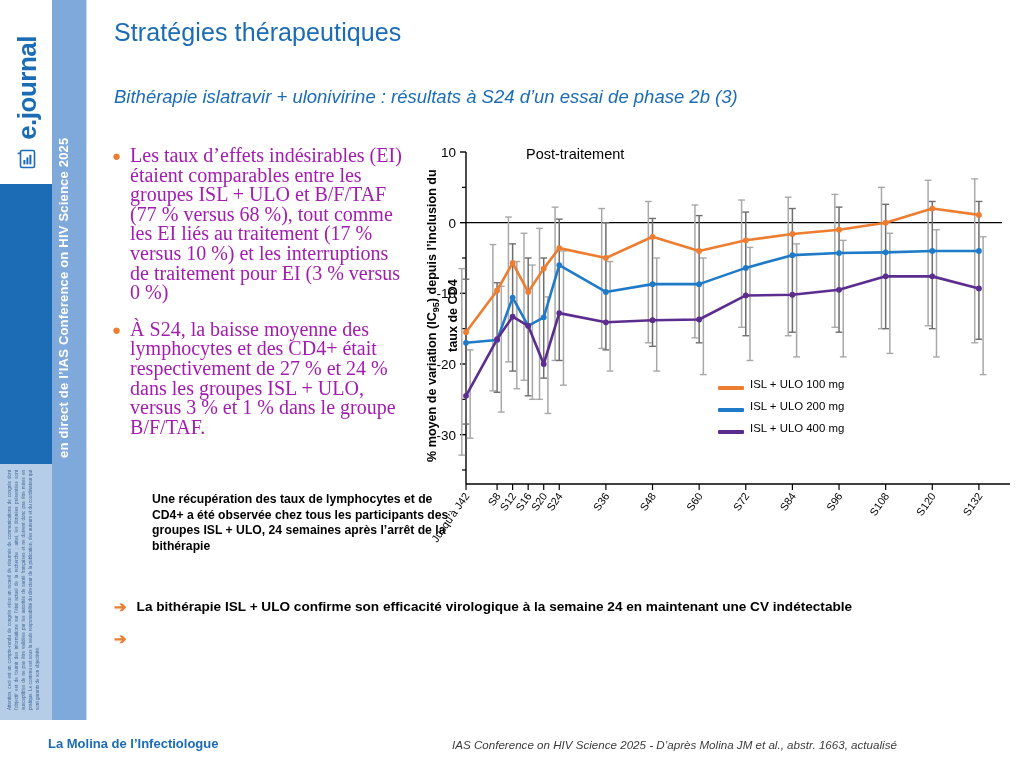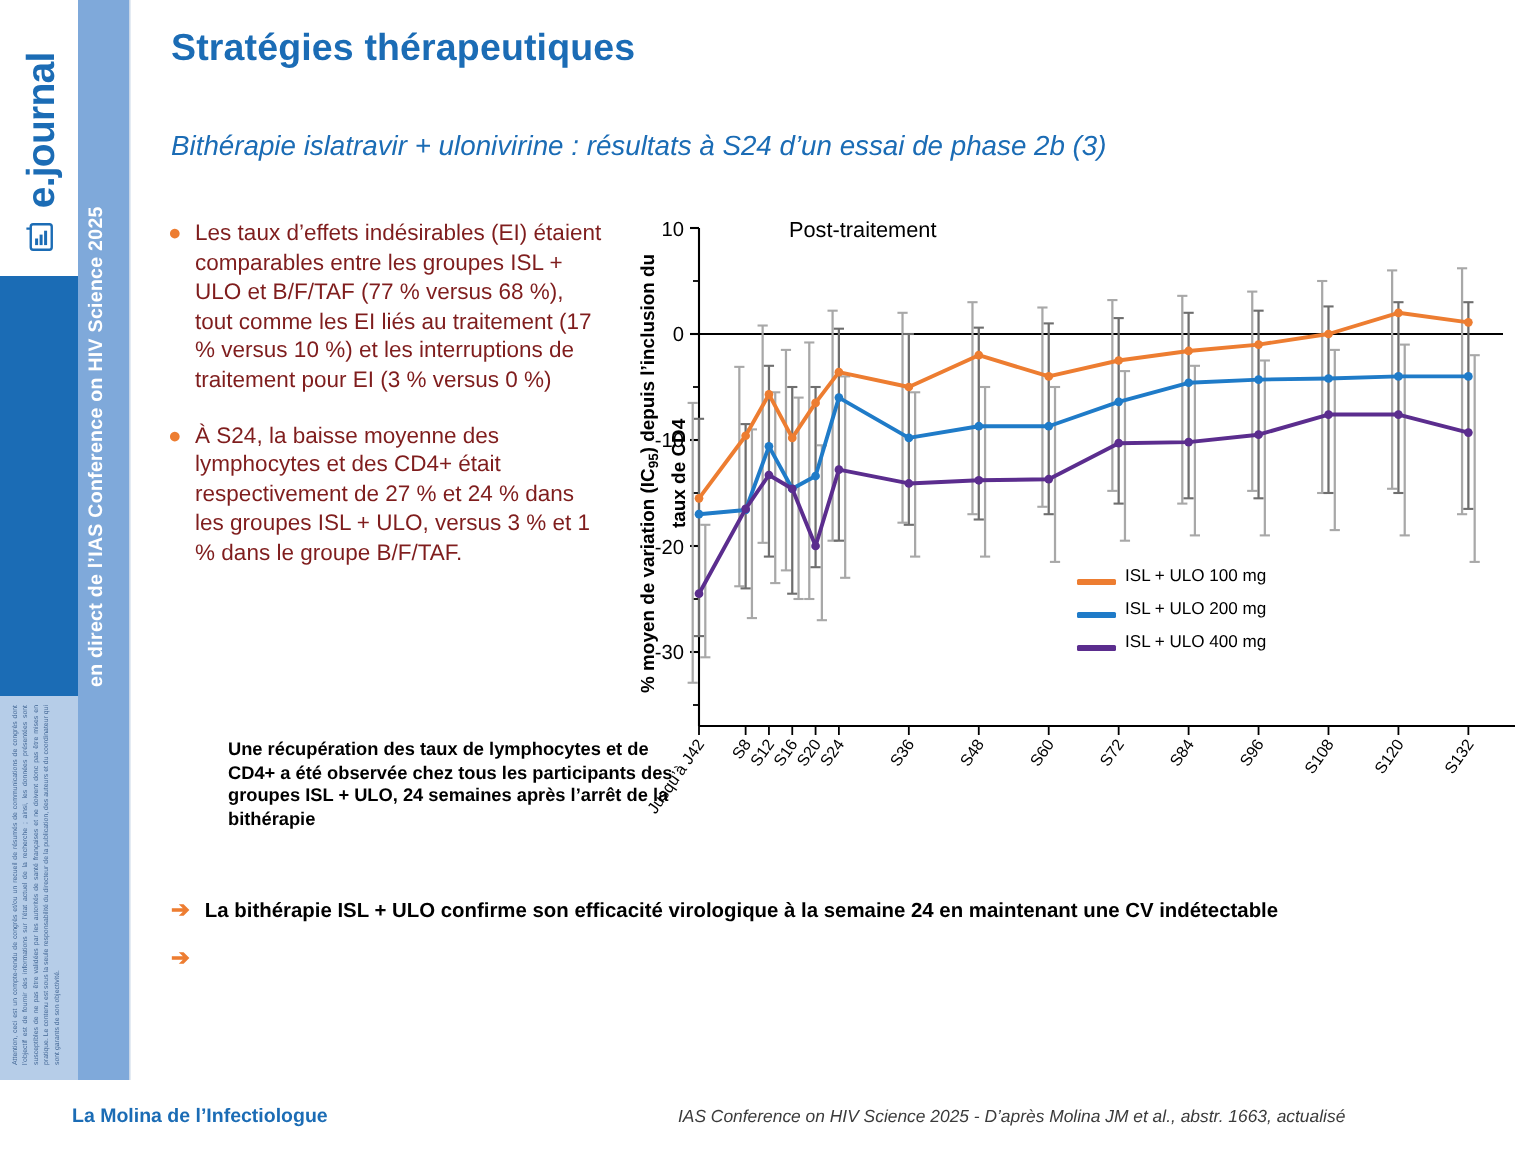--- a/index.html
+++ b/index.html
@@ -36,32 +36,32 @@
   #disclaimer-vtext{
     position:absolute;left:6px;top:470px;width:44px;height:240px;
     writing-mode:vertical-rl;transform:rotate(180deg);
     font-size:4.6px;line-height:1.55;color:#3a5f8f;text-align:justify;
     opacity:.95;
   }
 
   
   #slide-title{
     position:absolute;left:114px;top:18px;
-    font-size:25px;font-weight:bold;color:#1B6CB5;letter-spacing:0.1px;
+    font-size:25px;font-weight:normal;color:#1B6CB5;letter-spacing:0.1px;
   }
   #slide-subtitle{
     position:absolute;left:114px;top:86px;width:900px;
     font-size:18.5px;font-style:italic;font-weight:normal;color:#1B6CB5;
   }
 
   
   #bullets{position:absolute;left:112px;top:146px;width:290px;}
   .bullet{display:flex;gap:9px;margin-bottom:17px;}
   .bullet .dot{color:#ED7D31;font-size:15px;line-height:19px;flex:0 0 auto;}
-  .bullet .txt{font-size:15px;line-height:19.6px;color:#7f1d1d;}
+  .bullet .txt{font-size:20px;line-height:19.6px;color:#a21caf;font-family:Liberation Serif, serif;}
 
   #note-box{
     position:absolute;left:152px;top:492px;width:300px;
     font-size:12.2px;font-weight:bold;line-height:15.5px;color:#000;
   }
 
   
   #chart{position:absolute;left:418px;top:140px;width:600px;height:410px;}
   #chart-plot-title{
     position:absolute;left:108px;top:6px;font-size:14.5px;font-weight:normal;color:#000;

